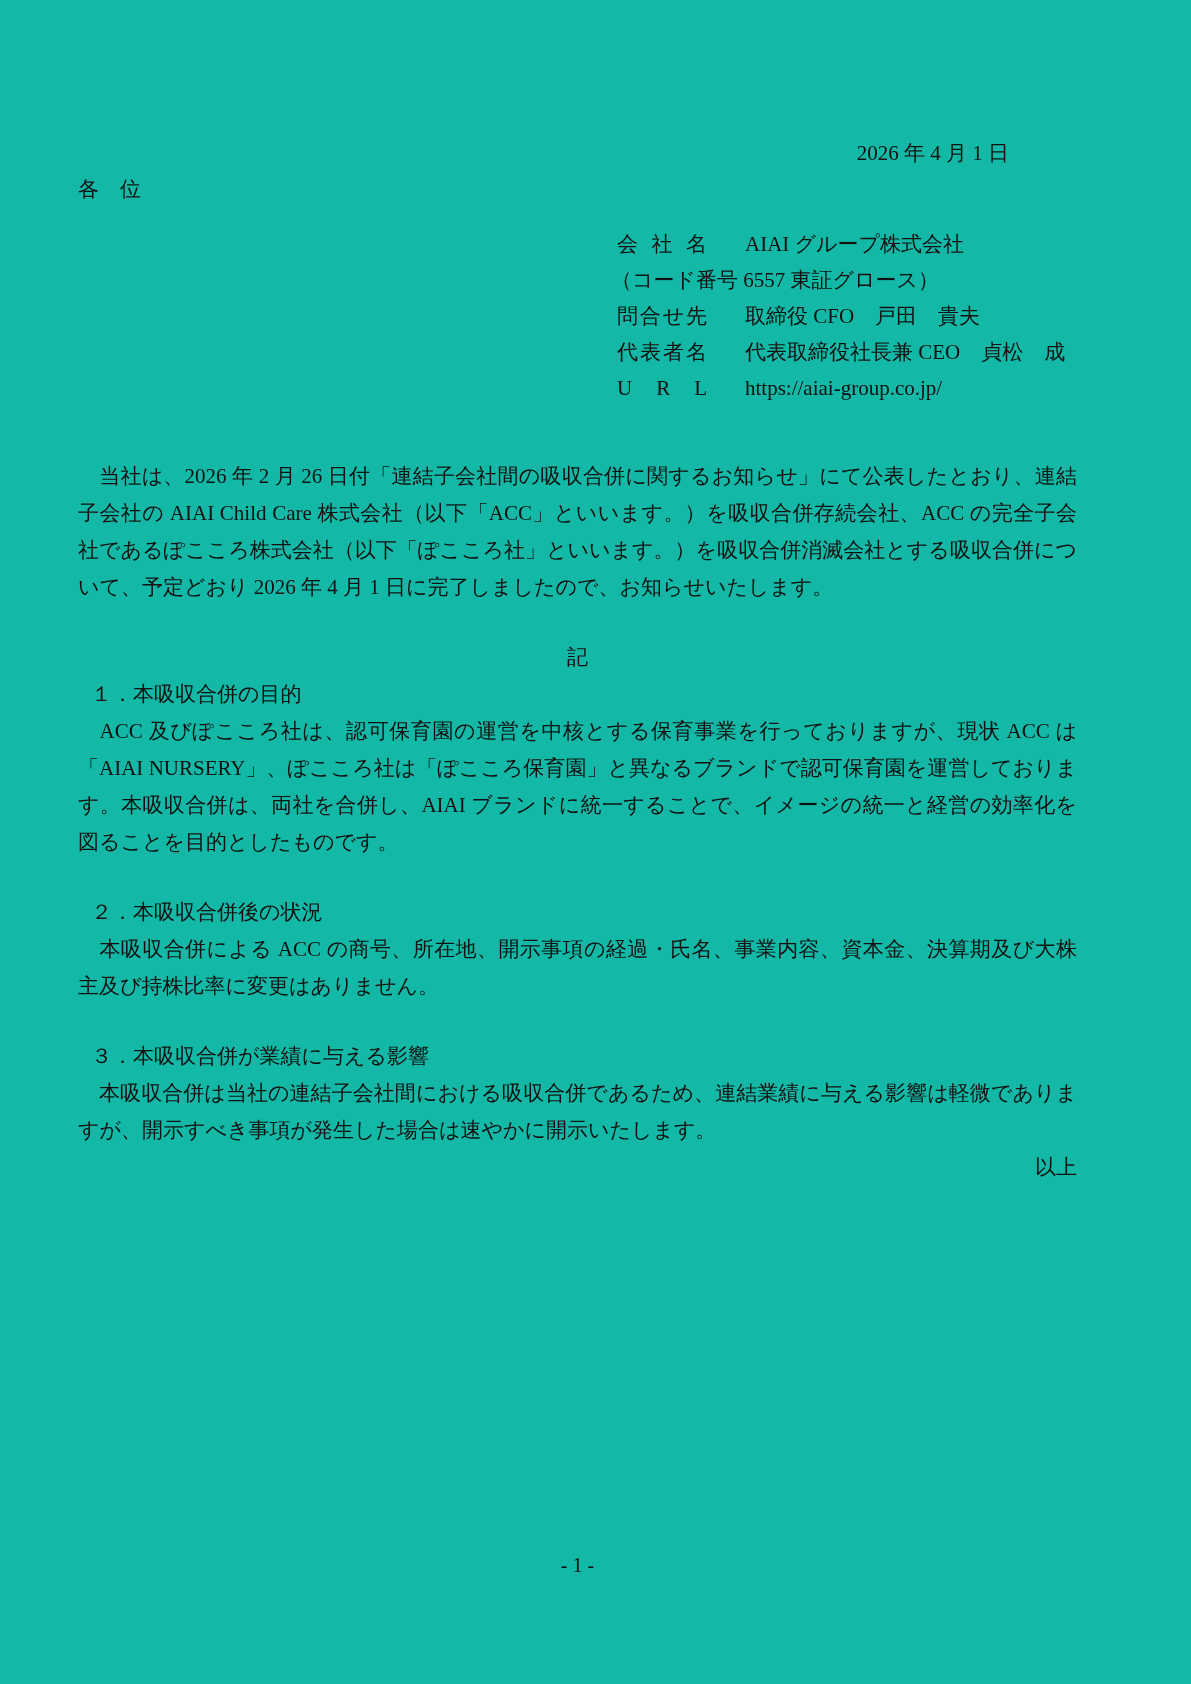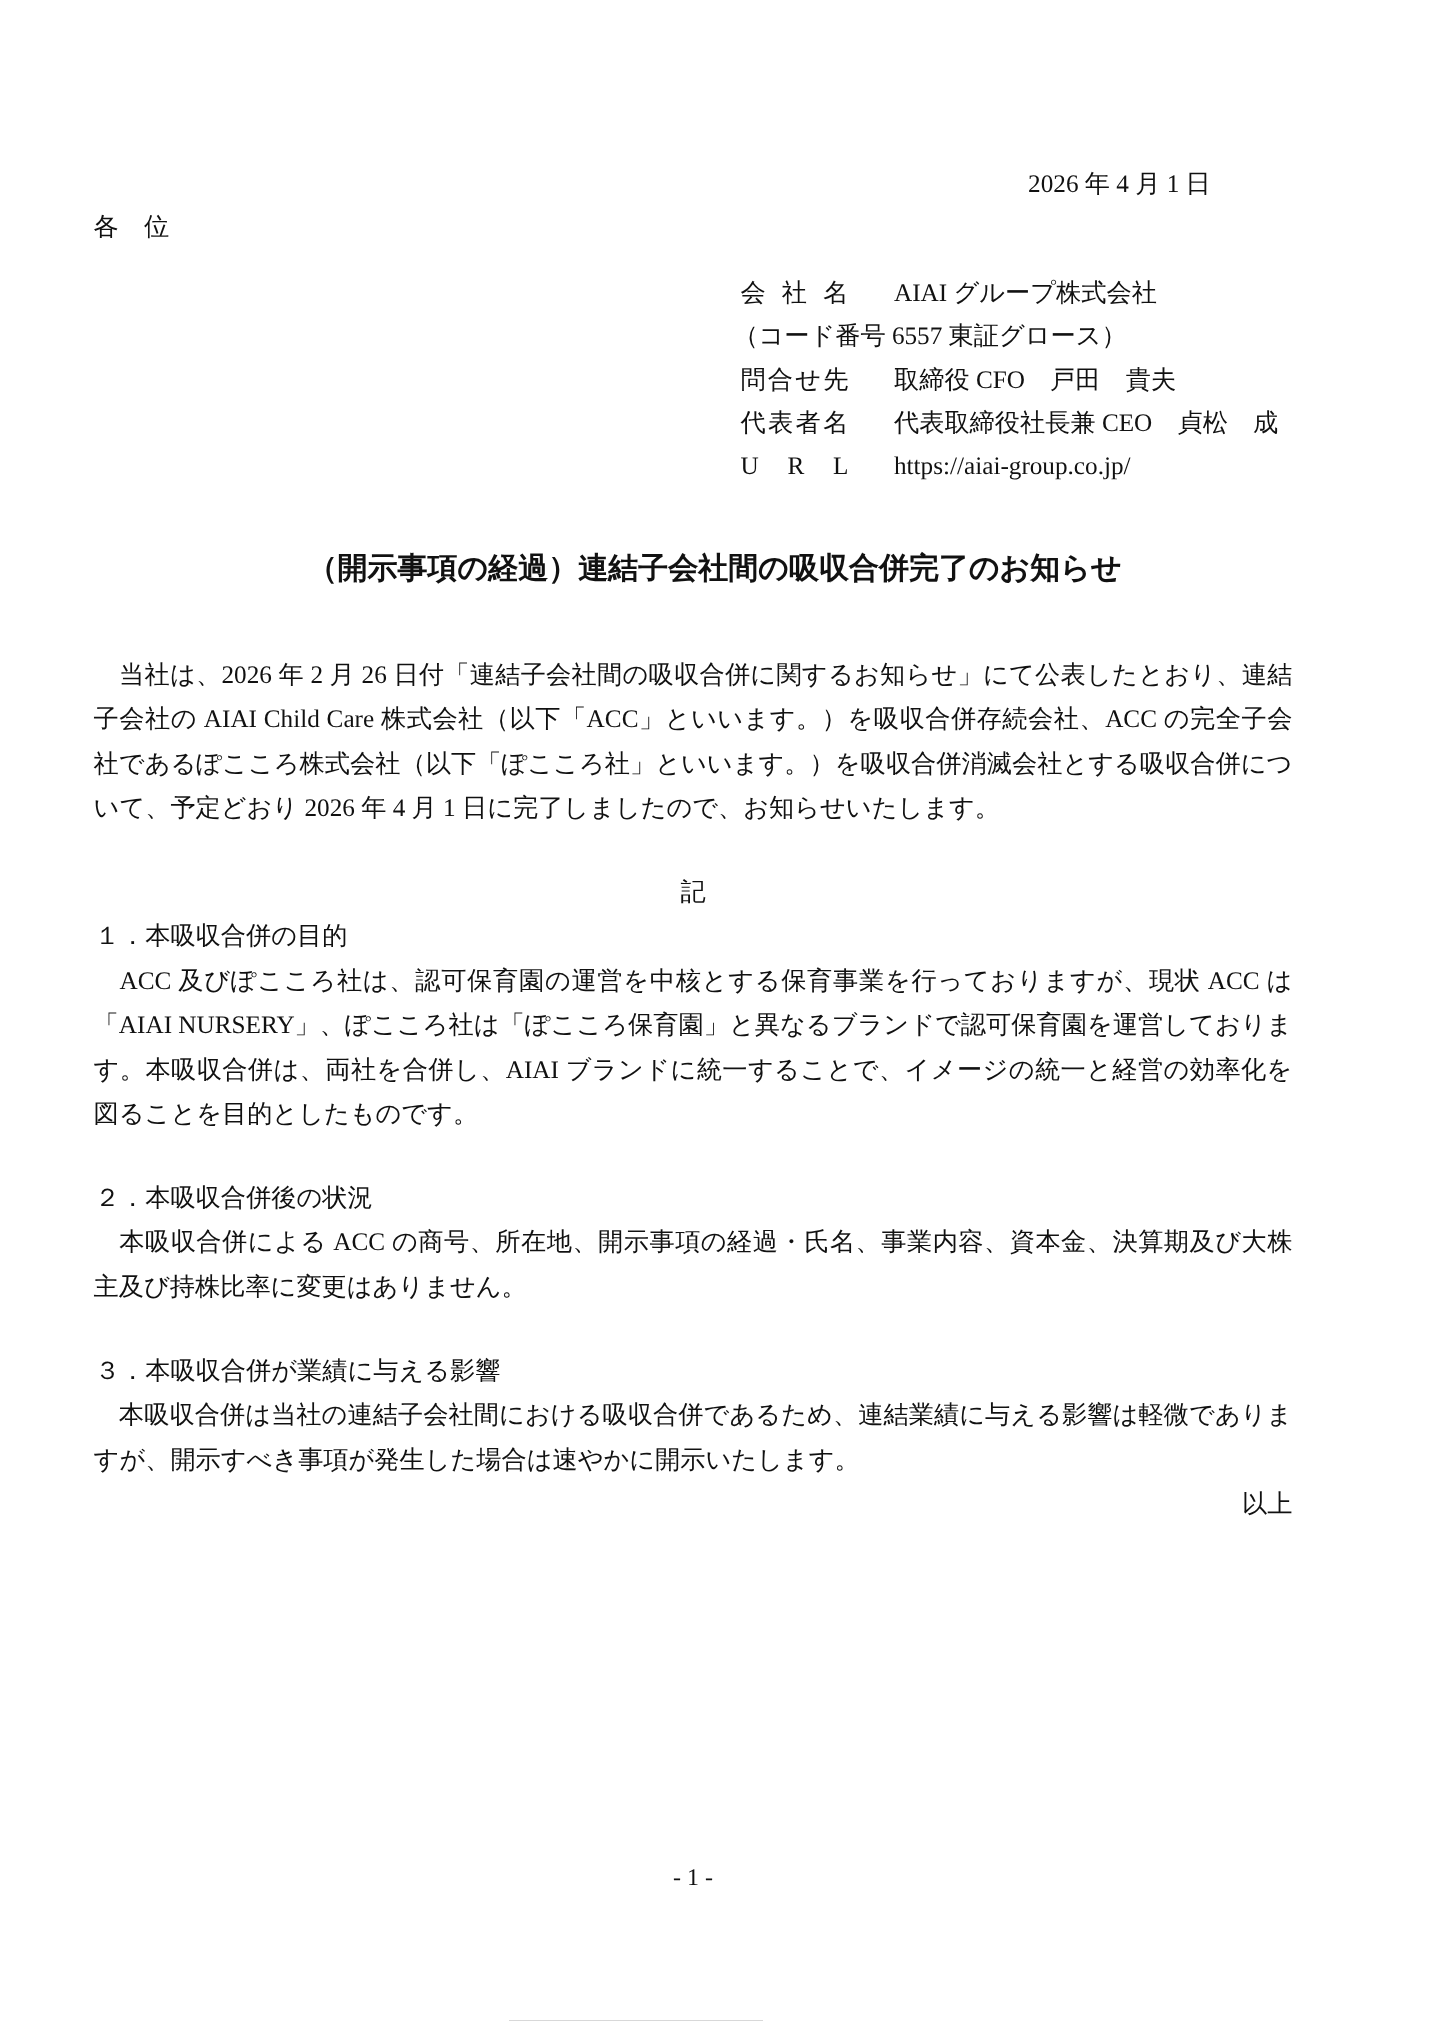--- a/index.html
+++ b/index.html
@@ -1,20 +1,20 @@
 <!DOCTYPE html>
 <html lang="ja"><head>
 <meta charset="utf-8">
 <style>
   html,body{margin:0;padding:0;background:#9b9b9b;}
   .page{
     position:relative;
     width:1191px;height:1684px;
     margin:0 auto;
-    background:#ffffff;
+    background:#14b8a6;
     color:#111;
     font-family:"Liberation Serif","DejaVu Serif",serif;
     font-size:21px;
     overflow:hidden;
   }
   .content{
     position:absolute;
     left:78px;top:138px;
     width:999px;
   }
@@ -61,21 +61,21 @@
     line-height:37px;
     text-align:justify;
   }
   .intro{margin-top:52px;}
   .ki-marker{
     margin-top:33px;
     text-align:center;
     line-height:37px;
   }
   .section-heading{
-    margin-left:1px;
+    margin-left:13px;
     line-height:37px;
     font-family:Liberation Serif, serif;
   }
   .section{margin-top:33px;}
   .section.first{margin-top:0;}
   .closing{
     text-align:right;
     line-height:37px;
   }
   .footer{
@@ -112,21 +112,20 @@
       <div class="info-row">
         <span class="info-label">代表者名</span>
         <span class="info-value">代表取締役社長兼 CEO　貞松　成</span>
       </div>
       <div class="info-row">
         <span class="info-label">U R L</span>
         <span class="info-value">https://aiai-group.co.jp/</span>
       </div>
     </div>
 
-    <div class="doc-title">（開示事項の経過）連結子会社間の吸収合併完了のお知らせ</div>
 
     <p class="para intro">　当社は、2026 年 2 月 26 日付「連結子会社間の吸収合併に関するお知らせ」にて公表したとおり、連結子会社の AIAI Child Care 株式会社（以下「ACC」といいます。）を吸収合併存続会社、ACC の完全子会社であるぽこころ株式会社（以下「ぽこころ社」といいます。）を吸収合併消滅会社とする吸収合併について、予定どおり 2026 年 4 月 1 日に完了しましたので、お知らせいたします。</p>
 
     <div class="ki-marker">記</div>
 
     <div class="section first">
       <div class="section-heading">１．本吸収合併の目的</div>
       <p class="para">　ACC 及びぽこころ社は、認可保育園の運営を中核とする保育事業を行っておりますが、現状 ACC は「AIAI NURSERY」、ぽこころ社は「ぽこころ保育園」と異なるブランドで認可保育園を運営しております。本吸収合併は、両社を合併し、AIAI ブランドに統一することで、イメージの統一と経営の効率化を図ることを目的としたものです。</p>
     </div>
 

